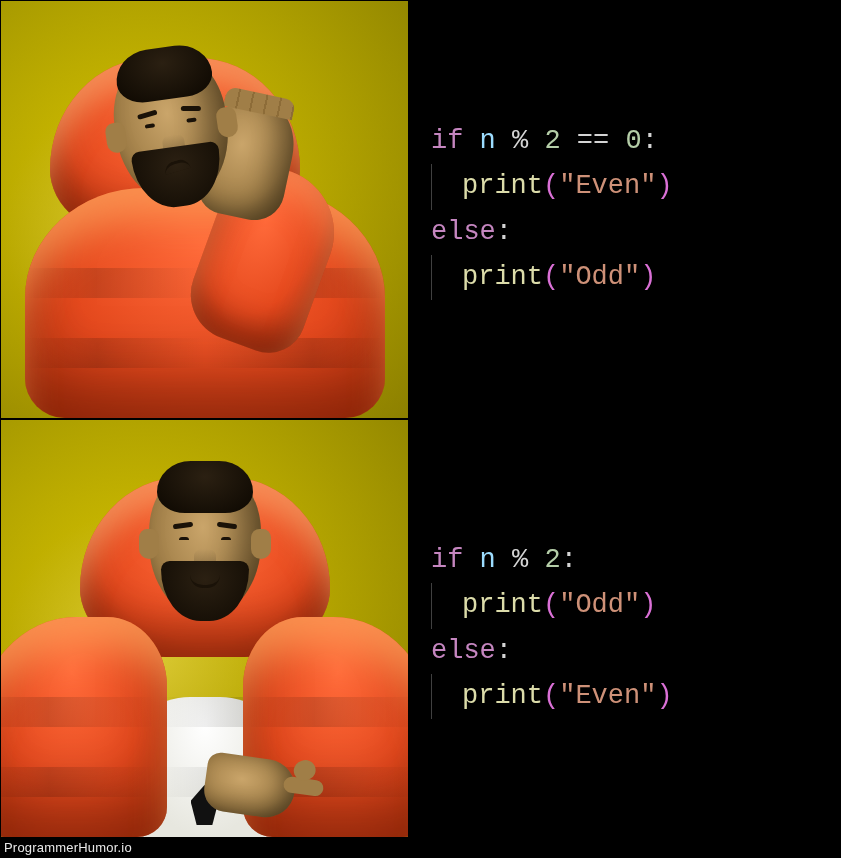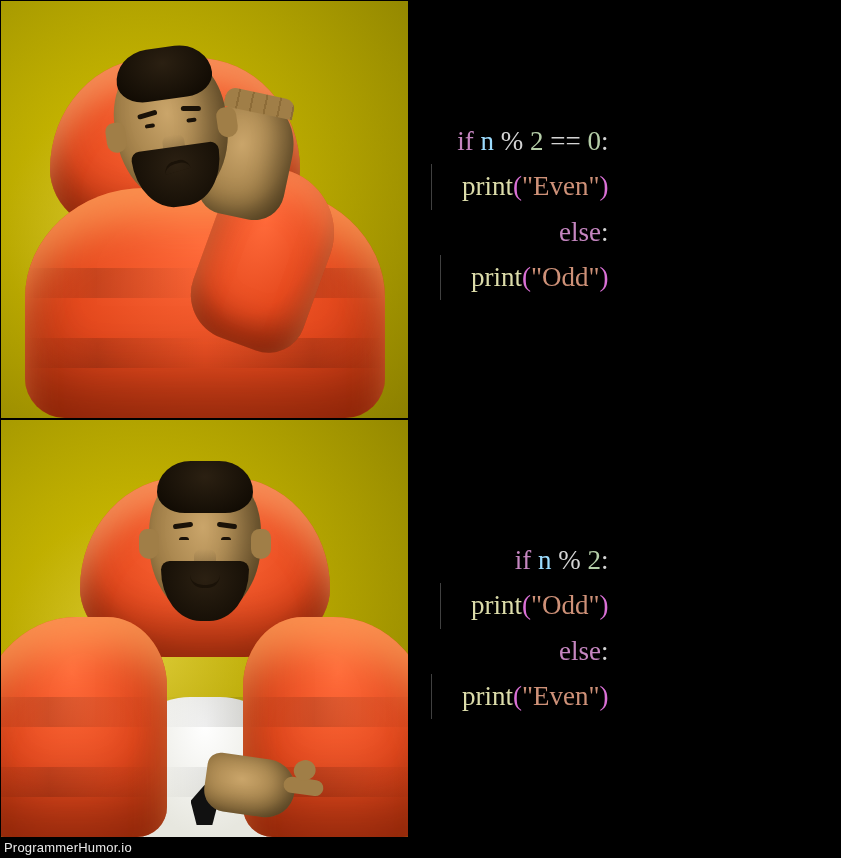--- a/index.html
+++ b/index.html
@@ -26,27 +26,26 @@
     box-sizing: border-box;
   }
   .panel-code {
     background: #000;
     display: flex;
     align-items: center;
     padding-left: 22px;
     box-sizing: border-box;
   }
   .code {
-    font-family: Liberation Serif, serif;
+    font-family: Liberation Mono, monospace;
     font-size: 27px;
     line-height: 1.68;
     white-space: pre;
     color: #d4d4d4;
     position: relative;
-    text-align: right;
   }
   .kw   { color: #C586C0; }   
   .var  { color: #9CDCFE; }   
   .op   { color: #D4D4D4; }   
   .num  { color: #B5CEA8; }   
   .fn   { color: #DCDCAA; }   
   .par  { color: #DA70D6; }  
   .str  { color: #CE9178; }   
 
   .indent-bar {

